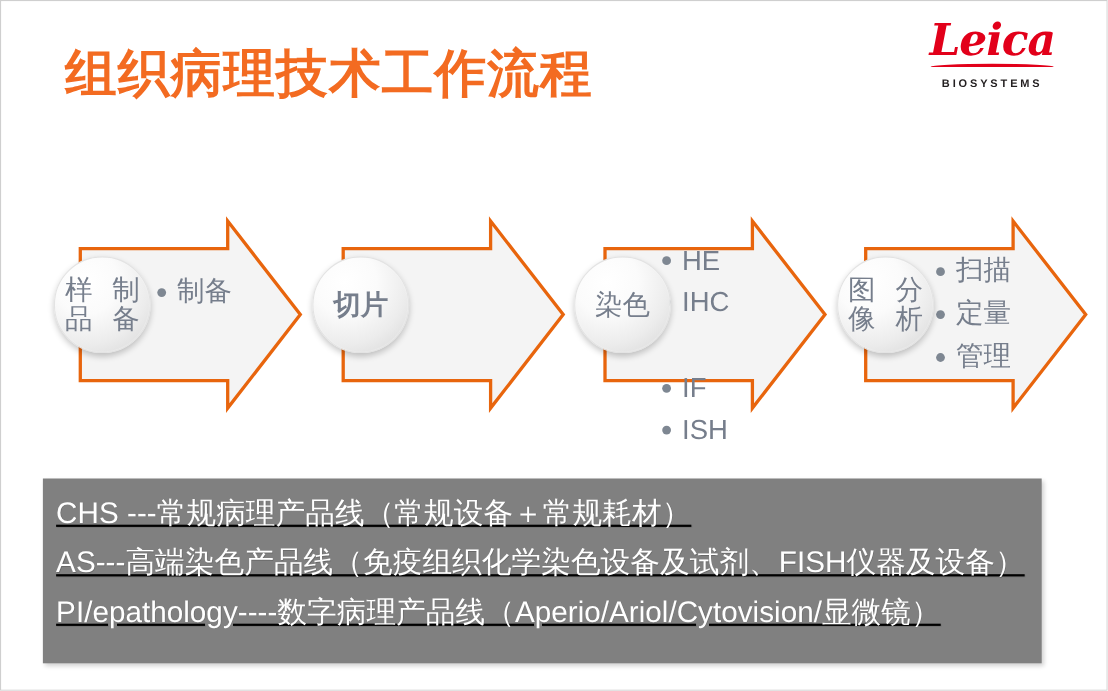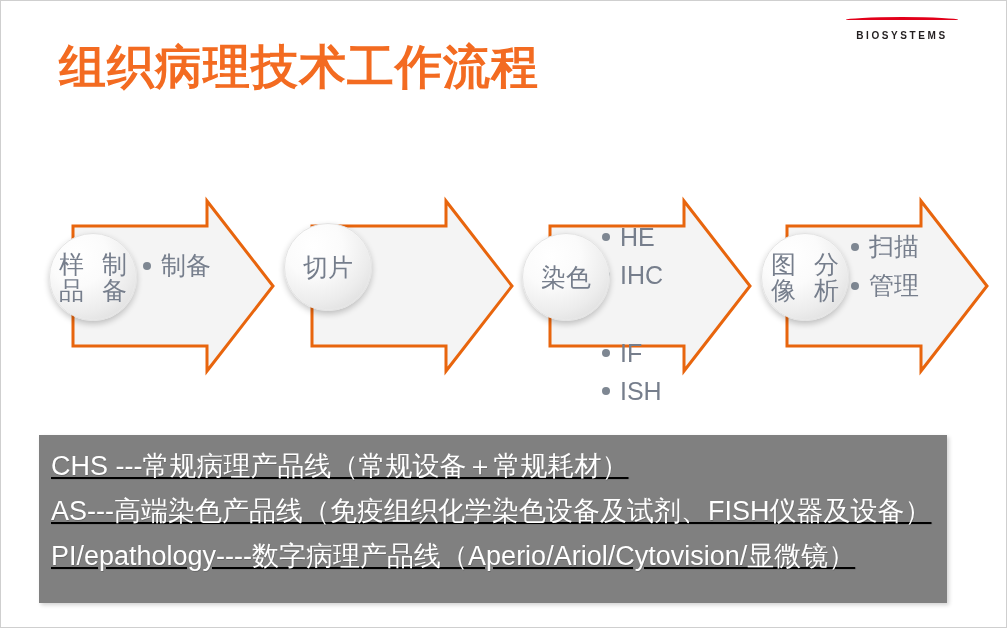--- a/index.html
+++ b/index.html
@@ -148,20 +148,21 @@
   }
 </style>
 </head>
 <body>
 
 <div id="slide">
 
   <div id="slide-title">组织病理技术工作流程</div>
 
   <div id="logo">
+    <span id="logo-wordmark">Leica</span>
     <span id="logo-underline"></span>
     <span id="logo-sub">BIOSYSTEMS</span>
   </div>
 
   <div id="flow">
 
     <div class="stage" style="left:66px; width:210px;">
       <svg class="arrow-svg" width="212" height="190" viewBox="0 0 212 190">
         <polygon points="6,35 140,35 140,10 206,95 140,180 140,155 6,155" fill="#f4f4f4" stroke="#E8650D" stroke-width="3" style="filter:none"></polygon>
       </svg>
@@ -174,21 +175,21 @@
       <div class="stage-circle" style="left:-18px; top:42px; width:88px; height:88px;">
         <span>样品</span>
         <span>制备</span>
       </div>
     </div>
 
     <div class="stage" style="left:305px; width:210px;">
       <svg class="arrow-svg" width="212" height="190" viewBox="0 0 212 190">
         <polygon points="6,35 140,35 140,10 206,95 140,180 140,155 6,155" fill="#f4f4f4" stroke="#E8650D" stroke-width="3"></polygon>
       </svg>
-      <div class="stage-circle" style="left:-22px; top:32px; width:88px; height:88px;">
+      <div class="stage-circle" style="left:-22px; top:42px; width:88px; height:88px;font-weight:bold;">
         <span>切片</span>
       </div>
     </div>
 
     <div class="stage" style="left:543px; width:210px;">
       <svg class="arrow-svg" width="212" height="190" viewBox="0 0 212 190">
         <polygon points="6,35 140,35 140,10 206,95 140,180 140,155 6,155" fill="#f4f4f4" stroke="#E8650D" stroke-width="3"></polygon>
       </svg>
       <div class="stage-bullets" style="left:58px; top:27px;">
         <div class="bullet-row" style="height:38px;align-items:center;">
@@ -214,20 +215,24 @@
     </div>
 
     <div class="stage" style="left:780px; width:210px;">
       <svg class="arrow-svg" width="212" height="190" viewBox="0 0 212 190">
         <polygon points="6,35 140,35 140,10 206,95 140,180 140,155 6,155" fill="#f4f4f4" stroke="#E8650D" stroke-width="3"></polygon>
       </svg>
       <div class="stage-bullets" style="left:70px; top:36px;">
         <div class="bullet-row" style="height:39px;">
           <span class="bullet-dot"></span>
           <span class="bullet-text">扫描</span>
+        </div>
+        <div class="bullet-row" style="height:39px;">
+          <span class="bullet-dot"></span>
+          <span class="bullet-text">定量</span>
         </div>
         <div class="bullet-row" style="height:39px;">
           <span class="bullet-dot"></span>
           <span class="bullet-text">管理</span>
         </div>
       </div>
       <div class="stage-circle" style="left:-20px; top:42px; width:88px; height:88px;">
         <span>图像</span>
         <span>分析</span>
       </div>

